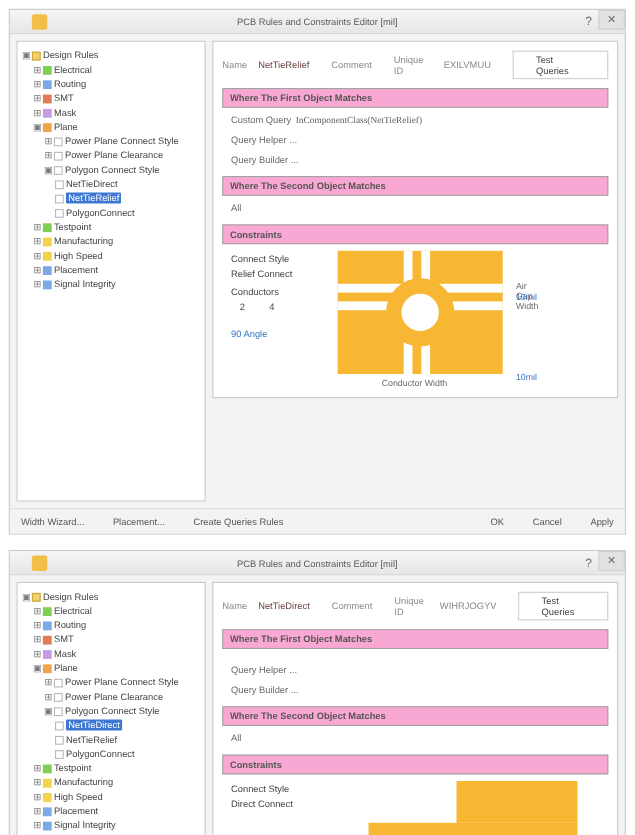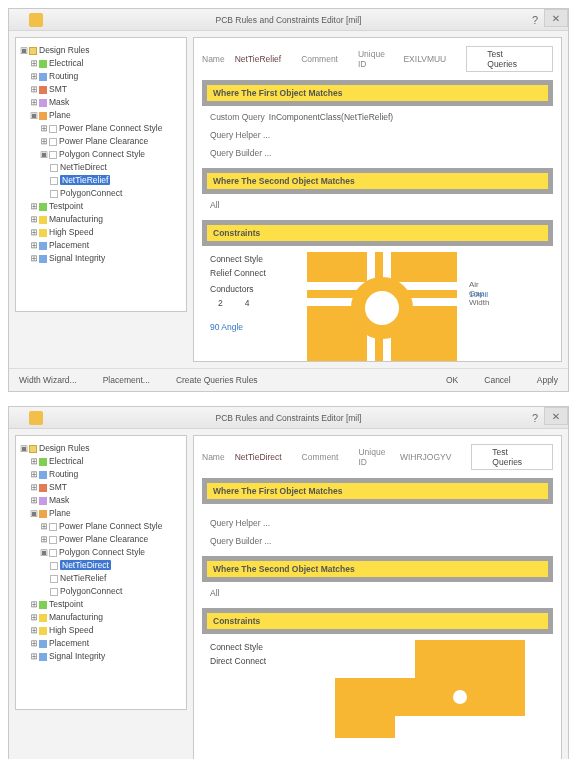--- a/index.html
+++ b/index.html
@@ -6,44 +6,44 @@
   body{margin:0;background:#fff;padding:8px 8px 12px 8px;width:577px}
   .window{border:1px solid #c9c9c9;background:#f3f3f3;margin-bottom:14px}
   .titlebar{height:22px;background:linear-gradient(#f5f5f5,#e6e6e6);border-bottom:1px solid #d6d6d6;display:flex;align-items:center;padding:0 20px;position:relative}
   .titlebar .ticon{width:14px;height:14px;background:#f2c049;border-radius:2px;margin-right:6px}
   .titlebar .ttl{flex:1;text-align:center;color:#5a5a5a}
   .winbtns{display:flex;position:absolute;right:0;top:0}
   .winbtn{width:24px;height:18px;background:#e2e2e2;border:1px solid #cfcfcf;display:flex;align-items:center;justify-content:center;color:#6b6b6b;font-size:10px;margin-left:-1px}
   .help{width:14px;text-align:center;color:#6b6b6b;margin-right:6px;font-size:11px}
   .body{display:flex;padding:6px;gap:6px}
   .panel{background:#fff;border:1px solid #c9c9c9}
-  .tree{width:172px;height:275px;padding:6px 4px;overflow:hidden}
+  .tree{width:172px;height:419px;padding:6px 4px;overflow:hidden}
   .tree ul{list-style:none;margin:0;padding-left:10px}
   .tree>ul{padding-left:0}
   .tree li{white-space:nowrap;line-height:13px}
   .ticon-sq{display:inline-block;width:8px;height:8px;vertical-align:middle;margin-right:2px}
   .fld{background:#f1d26a;border:1px solid #caa83b}
   .grn{background:#7fcf53}
   .blu{background:#7aa9e6}
   .red{background:#e07c55}
   .yel{background:#f4d24a}
   .pur{background:#c59be6}
   .org{background:#f0a44a}
   .paper{background:#fff;border:1px solid #b9b9b9}
   .tg{display:inline-block;width:8px;text-align:center;color:#7b7b7b;margin-right:1px}
   .sel{background:#3d77d1;color:#fff;padding:0 2px;border-radius:1px}
   .right{flex:1;height:325px;padding:6px 8px;overflow:hidden;position:relative}
   .hrow{display:flex;align-items:center;gap:10px;margin:2px 0 8px}
   .lbl{color:#8a8a8a}
   .val-name{color:#6b3f3f}
   .uid{color:#888}
   .tq{border:1px solid #cfcfcf;padding:2px 20px;color:#444}
-  .secthdr{background:#fde047;border:5px solid #a3a3a3;padding:3px 6px;font-weight:600;color:#555;margin-top:2px}
+  .secthdr{background:#f9a8d4;border:1px solid #a3a3a3;padding:3px 6px;font-weight:600;color:#555;margin-top:2px}
   .sectbody{padding:6px 2px 8px 8px}
-  .mono{font-family:Liberation Sans, sans-serif;color:#5a5a5a;margin-left:4px}
+  .mono{font-family:Liberation Serif, serif;color:#5a5a5a;margin-left:4px}
   .link{color:#6a6a6a}
   .cons{display:flex;gap:5px}
   .conslabels{width:92px;line-height:14px}
   .conslabels .blue{color:#3676c4}
   .diagram1{position:relative;width:150px;height:112px}
   .diagram1 .bg{position:absolute;inset:0;background:#f7b733}
   .diagram1 .slit{position:absolute;background:#fff}
   .diagram1 .ring{position:absolute;left:50%;top:50%;width:62px;height:62px;border-radius:50%;border:14px solid #f7b733;background:#fff;transform:translate(-50%,-50%)}
   .diagram1 .ring::after{content:"";position:absolute;inset:0;margin:auto;width:12px;height:12px;border-radius:50%;background:#fff}
   .ann{font-size:8px;color:#6a6a6a}

